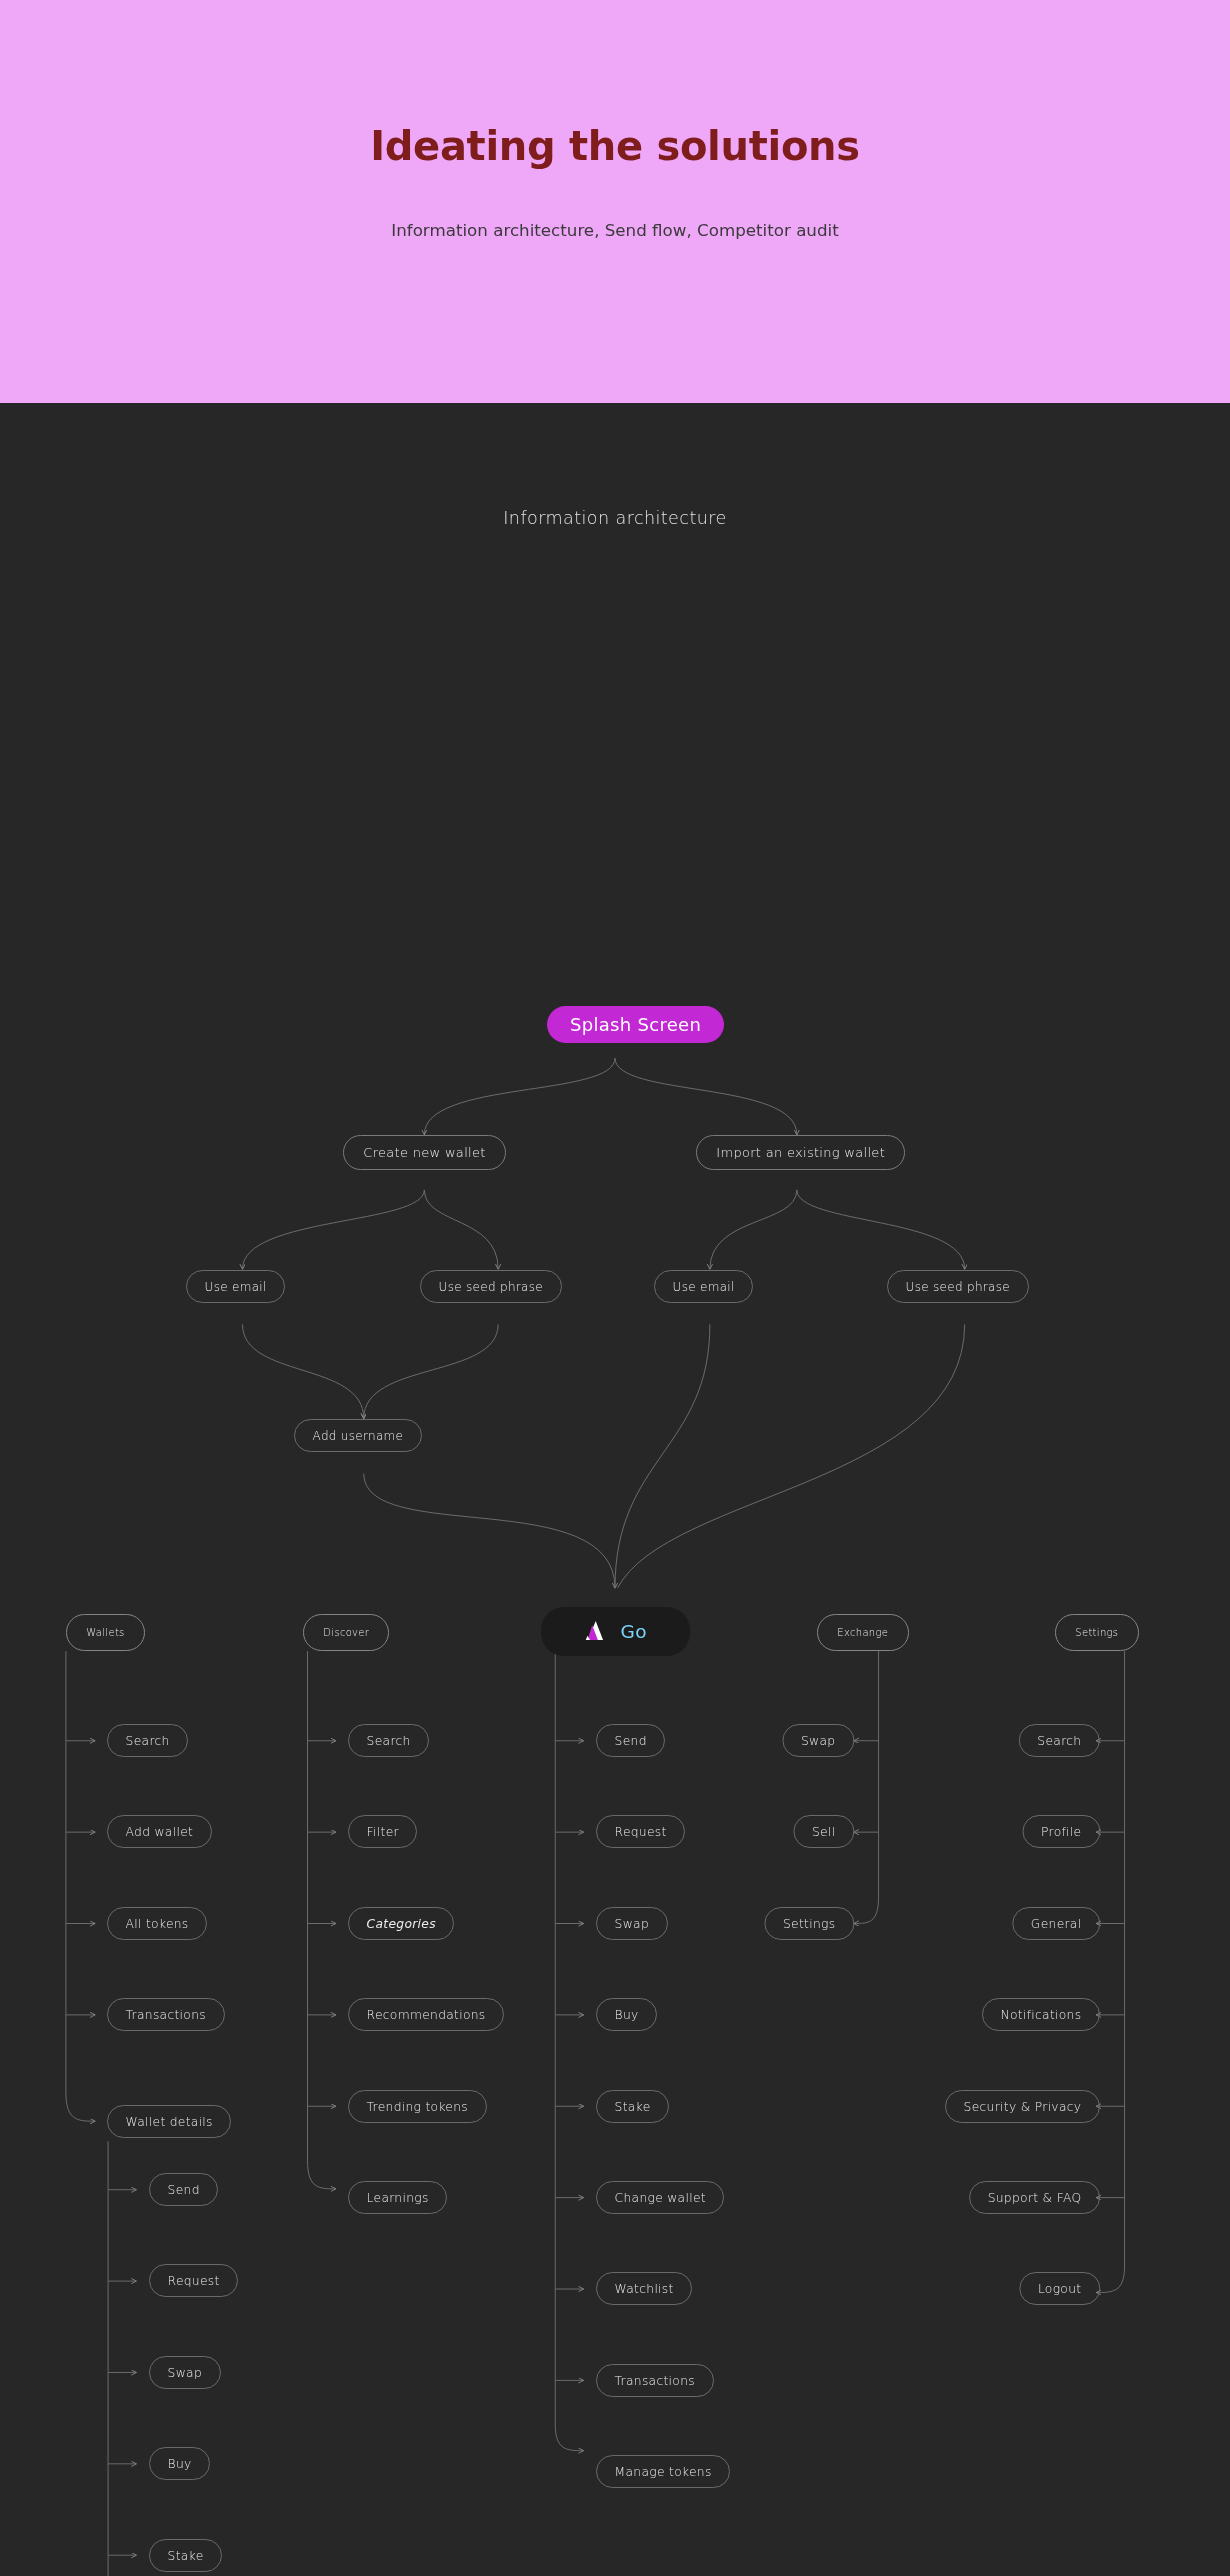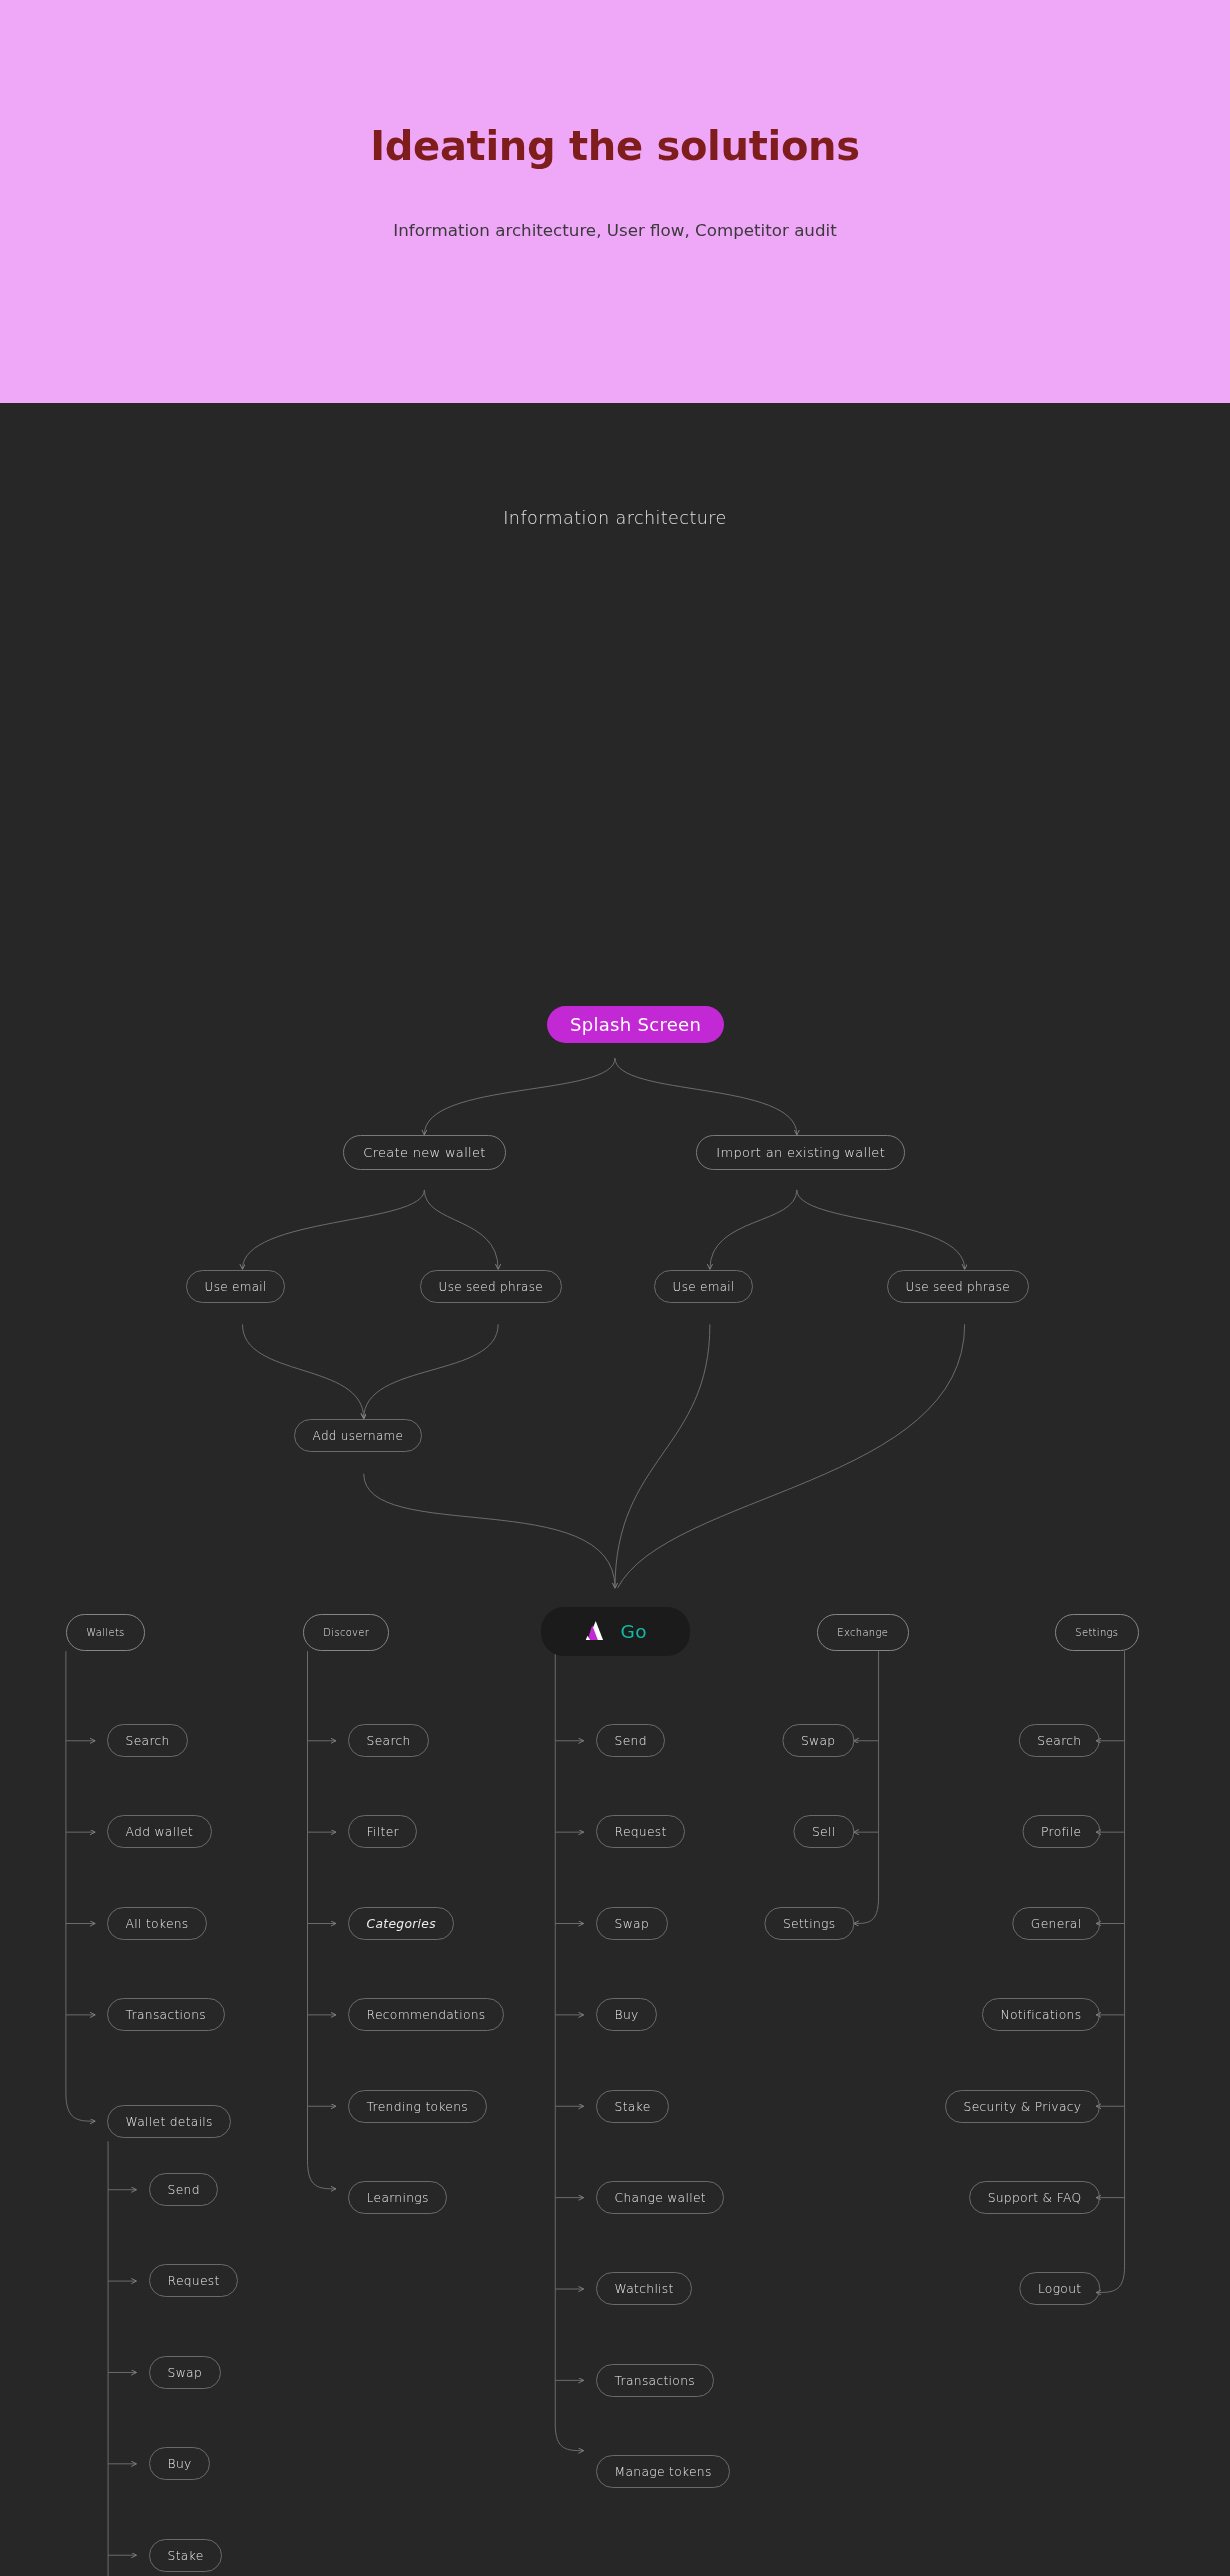--- a/index.html
+++ b/index.html
@@ -60,31 +60,31 @@
   .node.col-head{ height:37px; padding:0 19.3px; font-size:10px; border:1.3px solid #858585; }
   .node.child{ height:33px; padding:0 17.6px; font-size:12.3px; border-color:#6A6A6A; }
 
   .node.splash{
     background:#C228D4; border:none; color:#FFFFFF;
     height:37px; padding:0 23px; font-size:18px; font-weight:400;
   }
   .node.go{
     background:#1B1B1B; border:none; border-radius:23px;
     height:49px; width:149px; padding:0; gap:10.5px;
-    font-size:18.5px; font-weight:500; color:#14b8a6;
+    font-size:18.5px; font-weight:500; color:#7dd3fc;
   }
   .go-logo{ width:26px; height:24.6px; display:block; }
   .go-label{ font-family:"DejaVu Sans", sans-serif; }
 </style>
 </head>
 <body>
 
 <div class="hero">
   <div class="hero-title">Ideating the solutions</div>
-  <div class="hero-sub">Information architecture, User flow, Competitor audit</div>
+  <div class="hero-sub">Information architecture, Send flow, Competitor audit</div>
 </div>
 
 <div class="stage">
 
   <div class="section-title">Information architecture</div>
 
   <svg class="wires" viewBox="0 0 1400 2472" xmlns="http://www.w3.org/2000/svg">
     <defs>
       <marker id="ar" markerWidth="7" markerHeight="7" refX="5.6" refY="3" orient="auto" markerUnits="userSpaceOnUse">
         <path d="M0,0 L6,3 L0,6" fill="none" stroke="#8A8A8A" stroke-width="1"></path>

